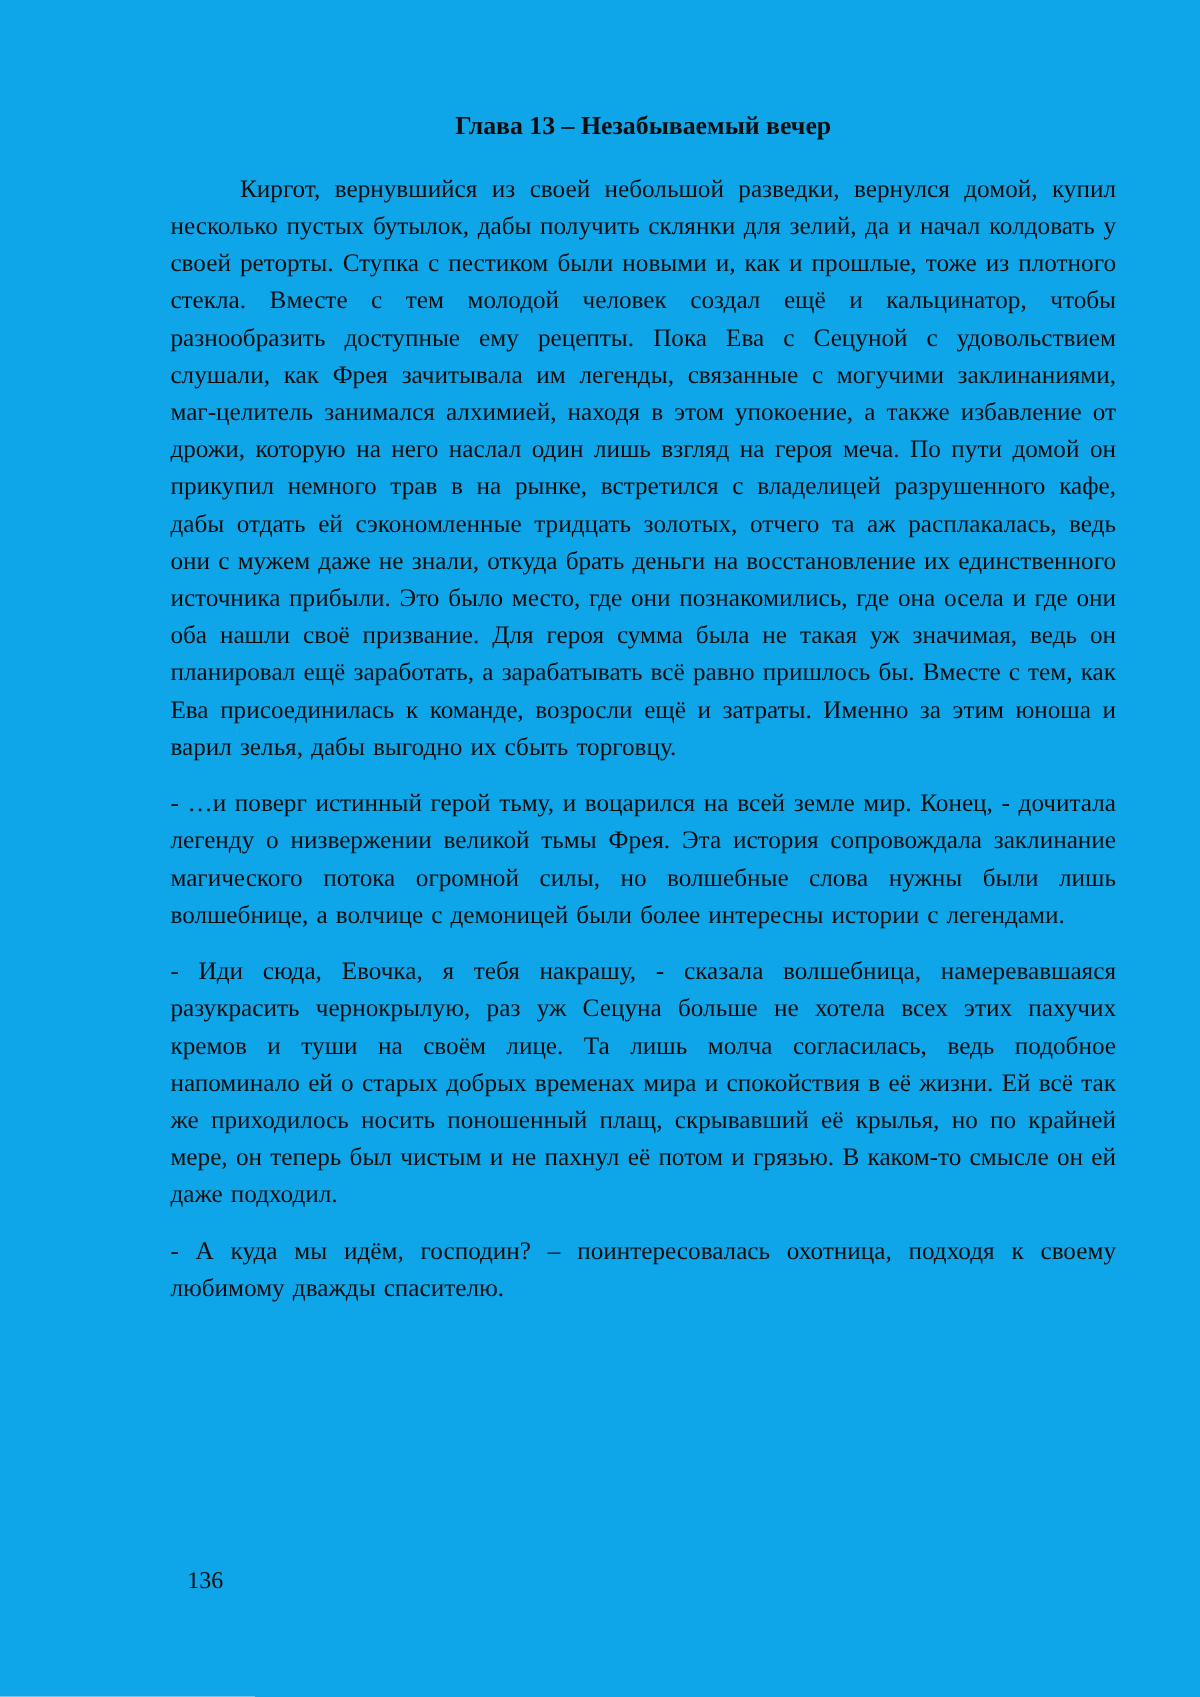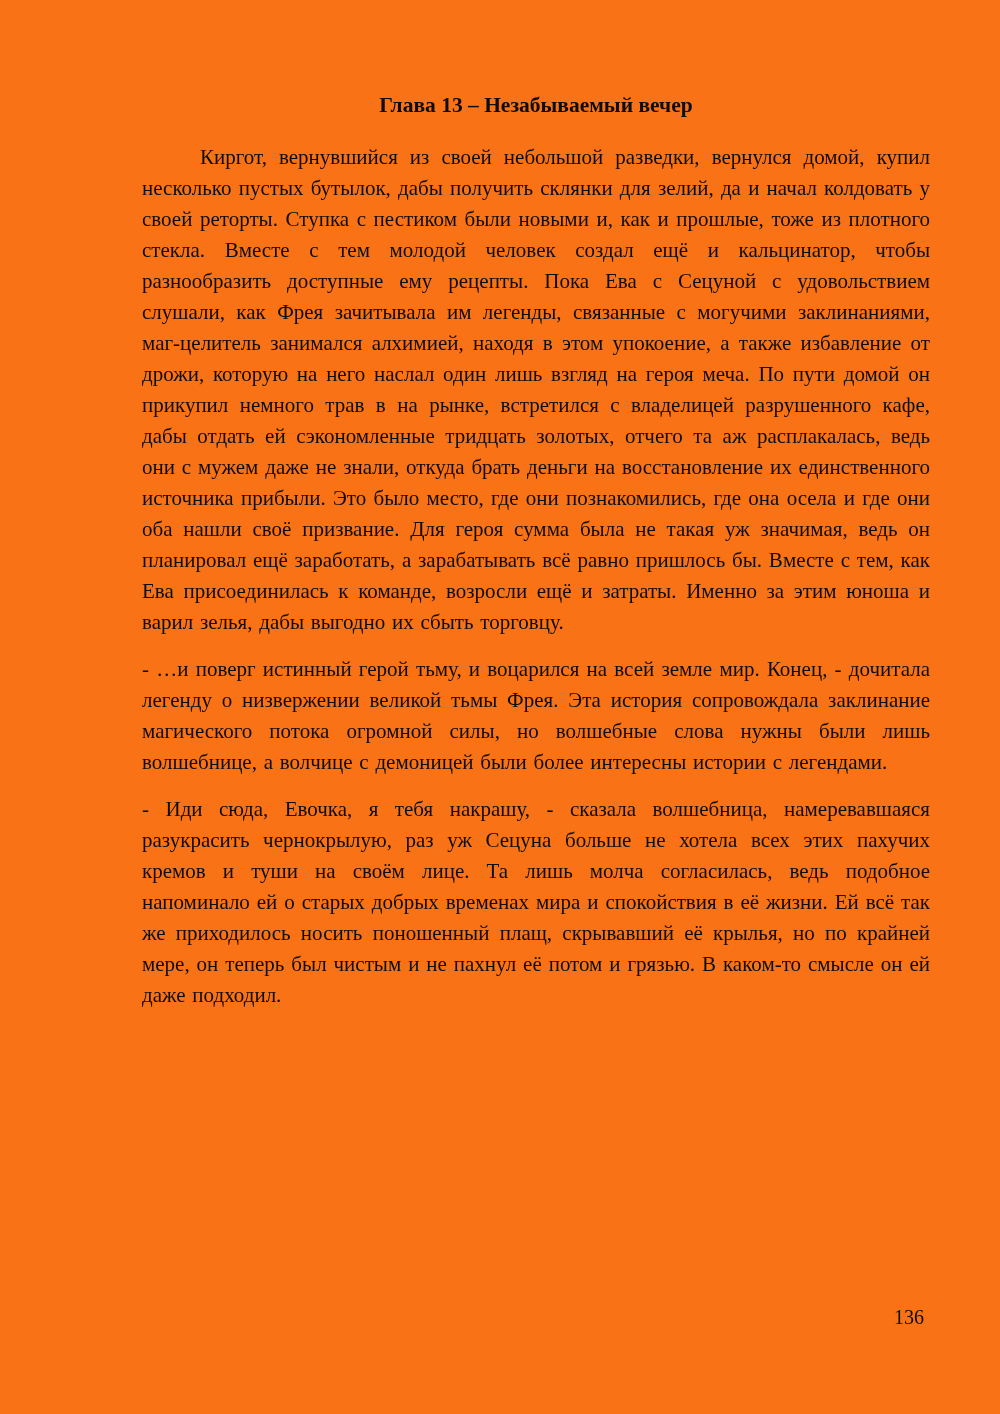--- a/index.html
+++ b/index.html
@@ -4,21 +4,21 @@
 <style>
   html, body {
     margin: 0;
     padding: 0;
     background: #ffffff;
   }
   .page {
     position: relative;
     width: 1000px;
     height: 1414px;
-    background: #f97316;
+    background: #0ea5e9;
     color: #0d0d0d;
     font-family: "Liberation Serif", "DejaVu Serif", serif;
     overflow: hidden;
   }
   .content {
     position: absolute;
     left: 142px;
     top: 90px;
     width: 788px;
   }
@@ -34,38 +34,39 @@
     line-height: 31px;
     text-align: justify;
     margin: 0 0 16px 0;
     word-spacing: 1.5px;
   }
   .body-paragraph.indented {
     text-indent: 58px;
   }
   .page-number {
     position: absolute;
-    left: 136px;
+    left: 156px;
     top: 1305px;
     width: 788px;
-    text-align: right;
+    text-align: left;
     font-size: 20px;
     line-height: 24px;
   }
 </style>
 </head>
 <body>
 
 <div class="page">
   <div class="content">
     <h1 class="chapter-title">Глава 13 – Незабываемый вечер</h1>
 
     <p class="body-paragraph indented">Киргот, вернувшийся из своей небольшой разведки, вернулся домой, купил несколько пустых бутылок, дабы получить склянки для зелий, да и начал колдовать у своей реторты. Ступка с пестиком были новыми и, как и прошлые, тоже из плотного стекла. Вместе с тем молодой человек создал ещё и кальцинатор, чтобы разнообразить доступные ему рецепты. Пока Ева с Сецуной с удовольствием слушали, как Фрея зачитывала им легенды, связанные с могучими заклинаниями, маг-целитель занимался алхимией, находя в этом упокоение, а также избавление от дрожи, которую на него наслал один лишь взгляд на героя меча. По пути домой он прикупил немного трав в на рынке, встретился с владелицей разрушенного кафе, дабы отдать ей сэкономленные тридцать золотых, отчего та аж расплакалась, ведь они с мужем даже не знали, откуда брать деньги на восстановление их единственного источника прибыли. Это было место, где они познакомились, где она осела и где они оба нашли своё призвание. Для героя сумма была не такая уж значимая, ведь он планировал ещё заработать, а зарабатывать всё равно пришлось бы. Вместе с тем, как Ева присоединилась к команде, возросли ещё и затраты. Именно за этим юноша и варил зелья, дабы выгодно их сбыть торговцу.</p>
 
     <p class="body-paragraph">- …и поверг истинный герой тьму, и воцарился на всей земле мир. Конец, - дочитала легенду о низвержении великой тьмы Фрея. Эта история сопровождала заклинание магического потока огромной силы, но волшебные слова нужны были лишь волшебнице, а волчице с демоницей были более интересны истории с легендами.</p>
 
 
     <p class="body-paragraph">- Иди сюда, Евочка, я тебя накрашу, - сказала волшебница, намеревавшаяся разукрасить чернокрылую, раз уж Сецуна больше не хотела всех этих пахучих кремов и туши на своём лице. Та лишь молча согласилась, ведь подобное напоминало ей о старых добрых временах мира и спокойствия в её жизни. Ей всё так же приходилось носить поношенный плащ, скрывавший её крылья, но по крайней мере, он теперь был чистым и не пахнул её потом и грязью. В каком-то смысле он ей даже подходил.</p>
 
+    <p class="body-paragraph">- А куда мы идём, господин? – поинтересовалась охотница, подходя к своему любимому дважды спасителю.</p>
   </div>
 
   <div class="page-number">136</div>
 </div>
 
 </body></html>

